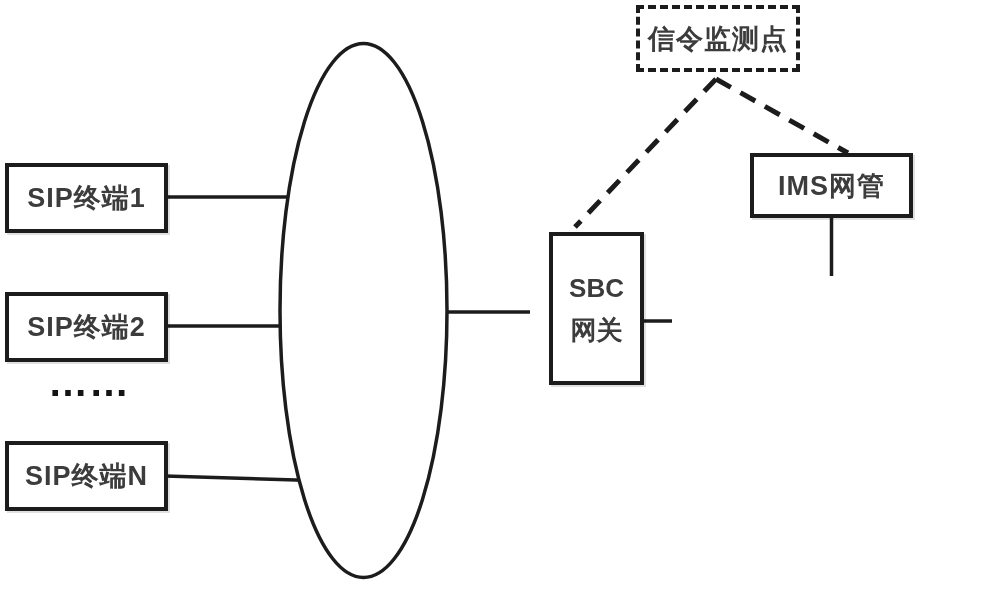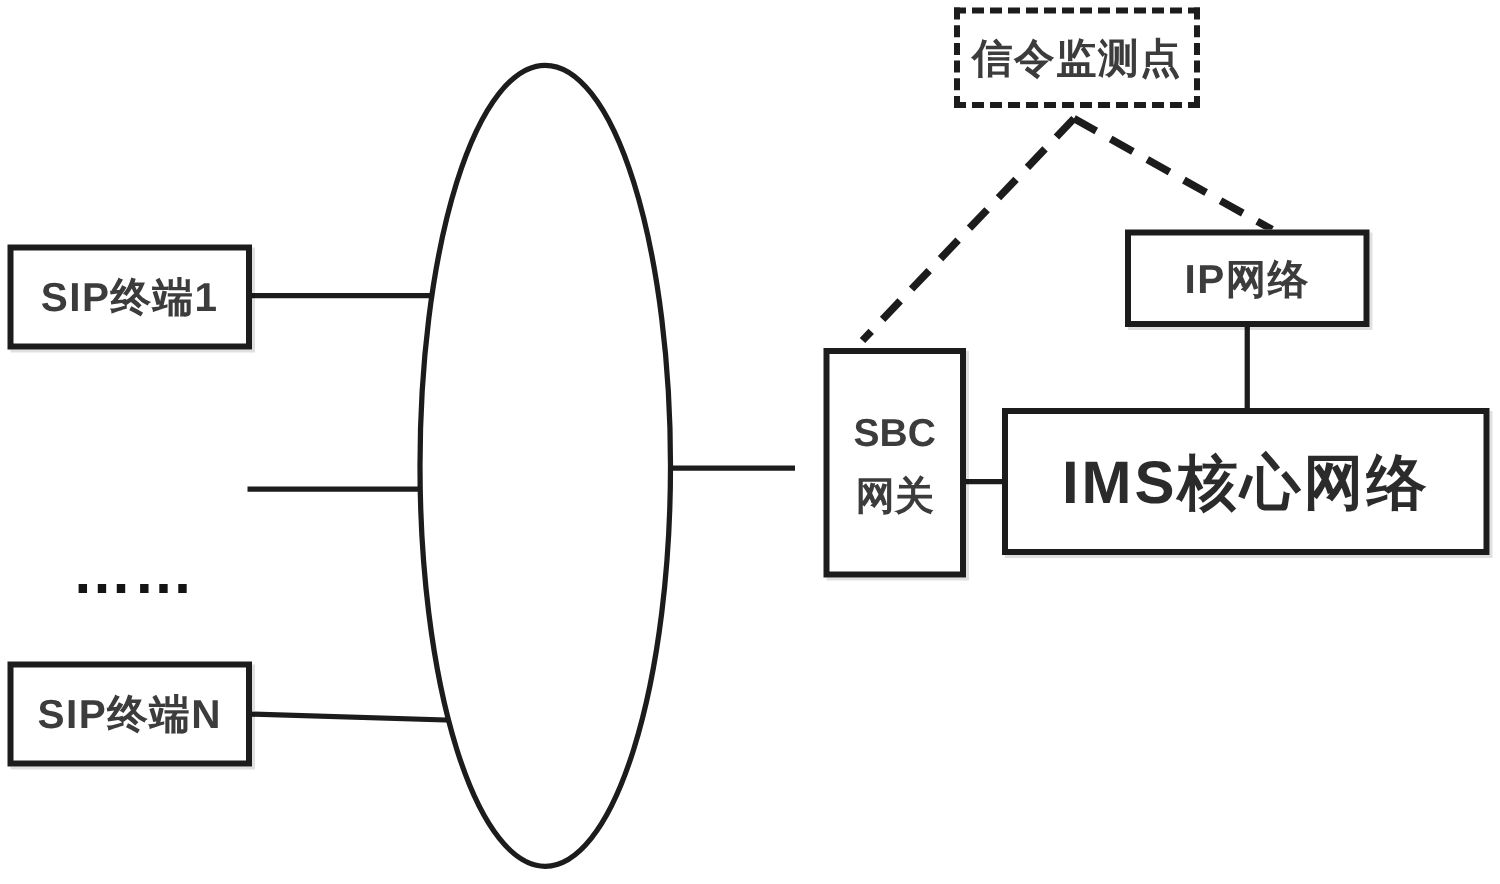--- a/index.html
+++ b/index.html
@@ -62,38 +62,38 @@
     <line x1="616" y1="321" x2="672" y2="321" stroke="#1c1c1c" stroke-width="3.5"></line>
     <line x1="831.5" y1="214" x2="831.5" y2="276" stroke="#1c1c1c" stroke-width="3.5"></line>
 
     <line x1="716" y1="79" x2="575" y2="227" stroke="#1c1c1c" stroke-width="5" stroke-dasharray="17 11"></line>
     <line x1="716" y1="79" x2="848" y2="153" stroke="#1c1c1c" stroke-width="5" stroke-dasharray="17 11"></line>
   </svg>
 
   <div class="node sip-box" id="sip1">
     <span>SIP终端1</span>
   </div>
+  <div class="node sip-box" id="sip2">
+    <span>SIP终端2</span>
+  </div>
   <div id="dots">……</div>
   <div class="node sip-box" id="sipN">
     <span>SIP终端N</span>
   </div>
 
 
   <div class="node" id="sbc">
     <div>
       <div>SBC</div>
       <div>网关</div>
     </div>
   </div>
 
-  <div class="node" id="ims-core">
-    <span>IMS核心网络</span>
-  </div>
 
   <div class="node" id="ims-nms">
-    <span>IP网络</span>
+    <span>IMS网管</span>
   </div>
 
   <div class="node" id="monitor">
     <span>信令监测点</span>
   </div>
 
 </div>
 
 </body></html>

